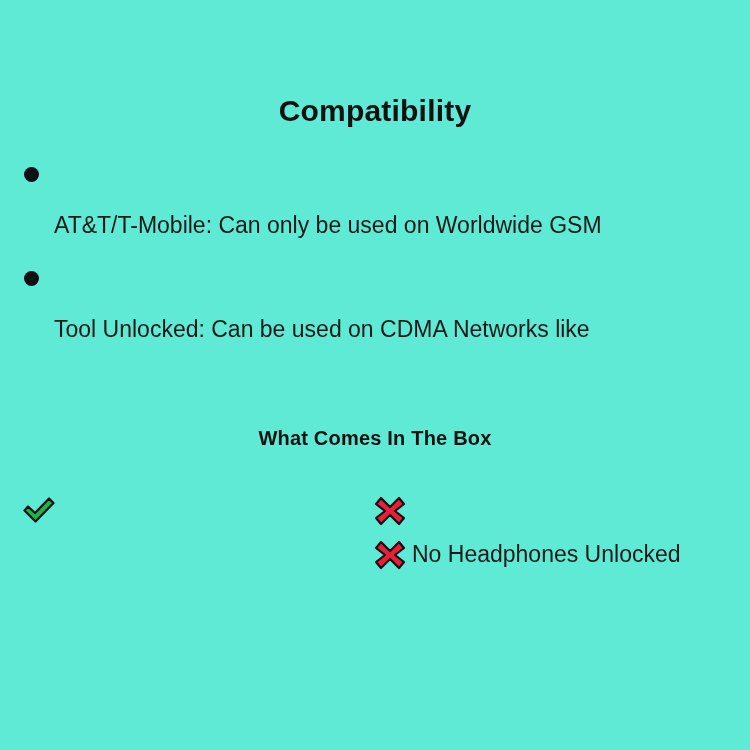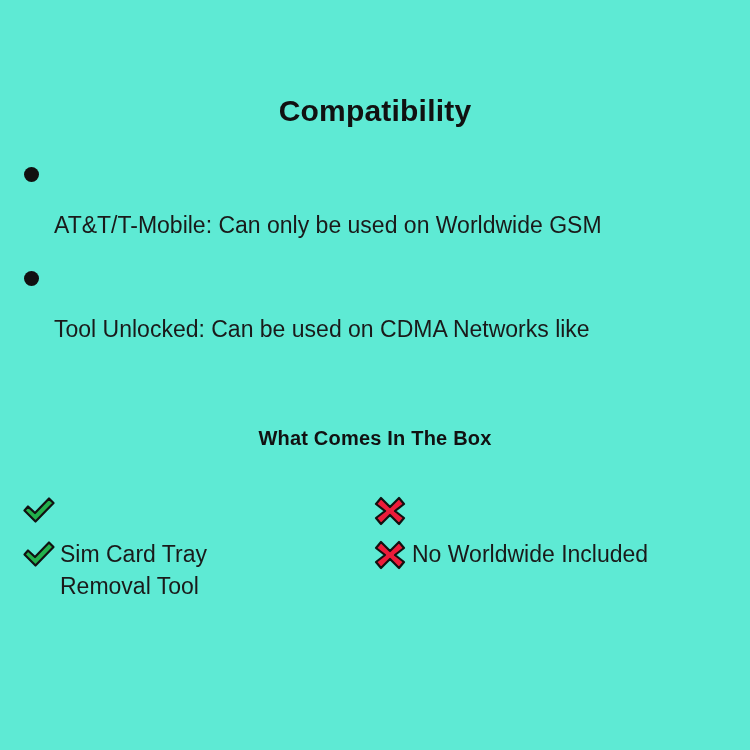--- a/index.html
+++ b/index.html
@@ -157,48 +157,39 @@
     <div class="bc-col" id="bc-col-left">
 
       <div class="bc-item">
         <div class="bc-icon">
           <svg width="34" height="28" viewBox="0 0 34 28">
             <path d="M2.5 14.5 L6 10.5 L13 17 L27 2.5 L31.5 7 L13.5 25.5 Z" fill="#22B14C" stroke="#111111" stroke-width="2.2" stroke-linejoin="round"></path>
           </svg>
         </div>
       </div>
 
-      <div class="bc-item">
-        <div class="bc-icon">
-          <svg width="34" height="28" viewBox="0 0 34 28">
-            <path d="M2.5 14.5 L6 10.5 L13 17 L27 2.5 L31.5 7 L13.5 25.5 Z" fill="#22B14C" stroke="#111111" stroke-width="2.2" stroke-linejoin="round"></path>
-          </svg>
-        </div>
-        <div class="bc-label">Sim Card Tray
-Removal Tool</div>
-      </div>
 
     </div>
 
     <div class="bc-col" id="bc-col-right">
 
       <div class="bc-item">
         <div class="bc-icon">
           <svg width="32" height="30" viewBox="0 0 32 30">
             <path d="M7 2 L16 11 L25 2 L30 8 L21 15 L30 22 L25 28 L16 19 L7 28 L2 22 L11 15 L2 8 Z" fill="#ED1C3A" stroke="#111111" stroke-width="2.2" stroke-linejoin="round"></path>
           </svg>
         </div>
       </div>
 
       <div class="bc-item">
         <div class="bc-icon">
           <svg width="32" height="30" viewBox="0 0 32 30">
             <path d="M7 2 L16 11 L25 2 L30 8 L21 15 L30 22 L25 28 L16 19 L7 28 L2 22 L11 15 L2 8 Z" fill="#ED1C3A" stroke="#111111" stroke-width="2.2" stroke-linejoin="round"></path>
           </svg>
         </div>
-        <div class="bc-label">No Worldwide Included</div>
+        <div class="bc-label">No Headphones Unlocked</div>
       </div>
 
     </div>
 
   </div>
 
 </div>
 
 </body></html>

